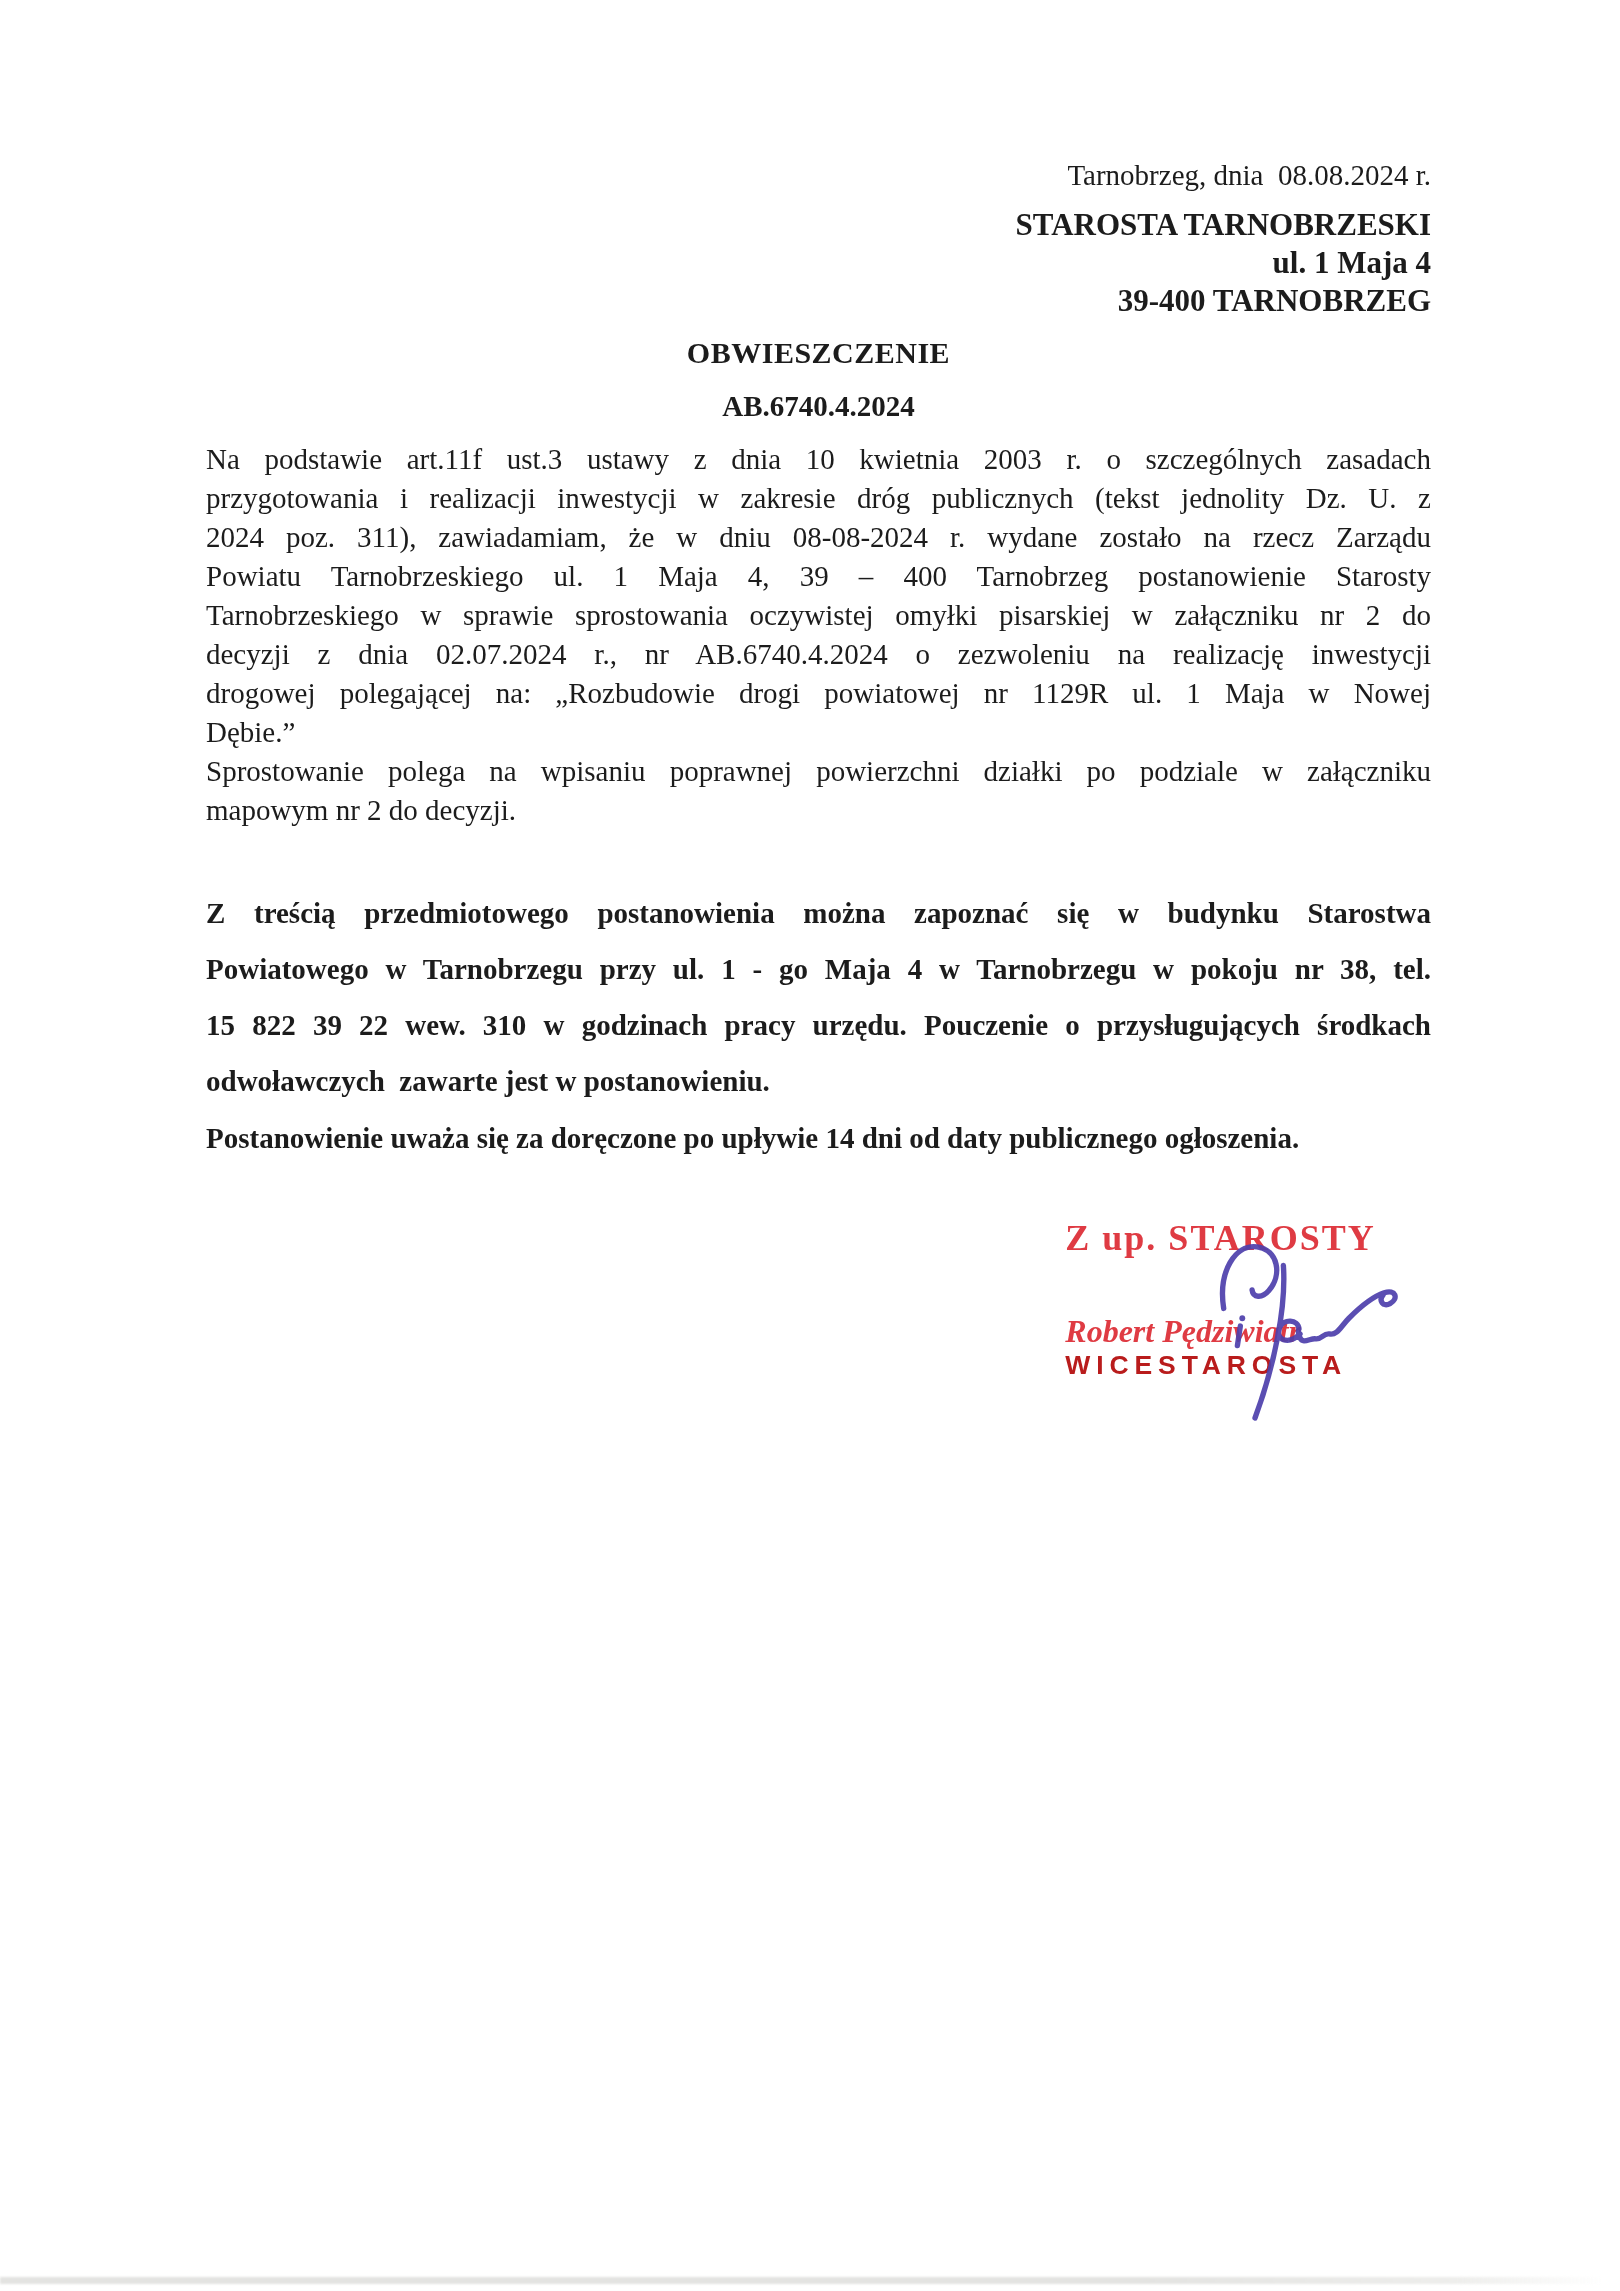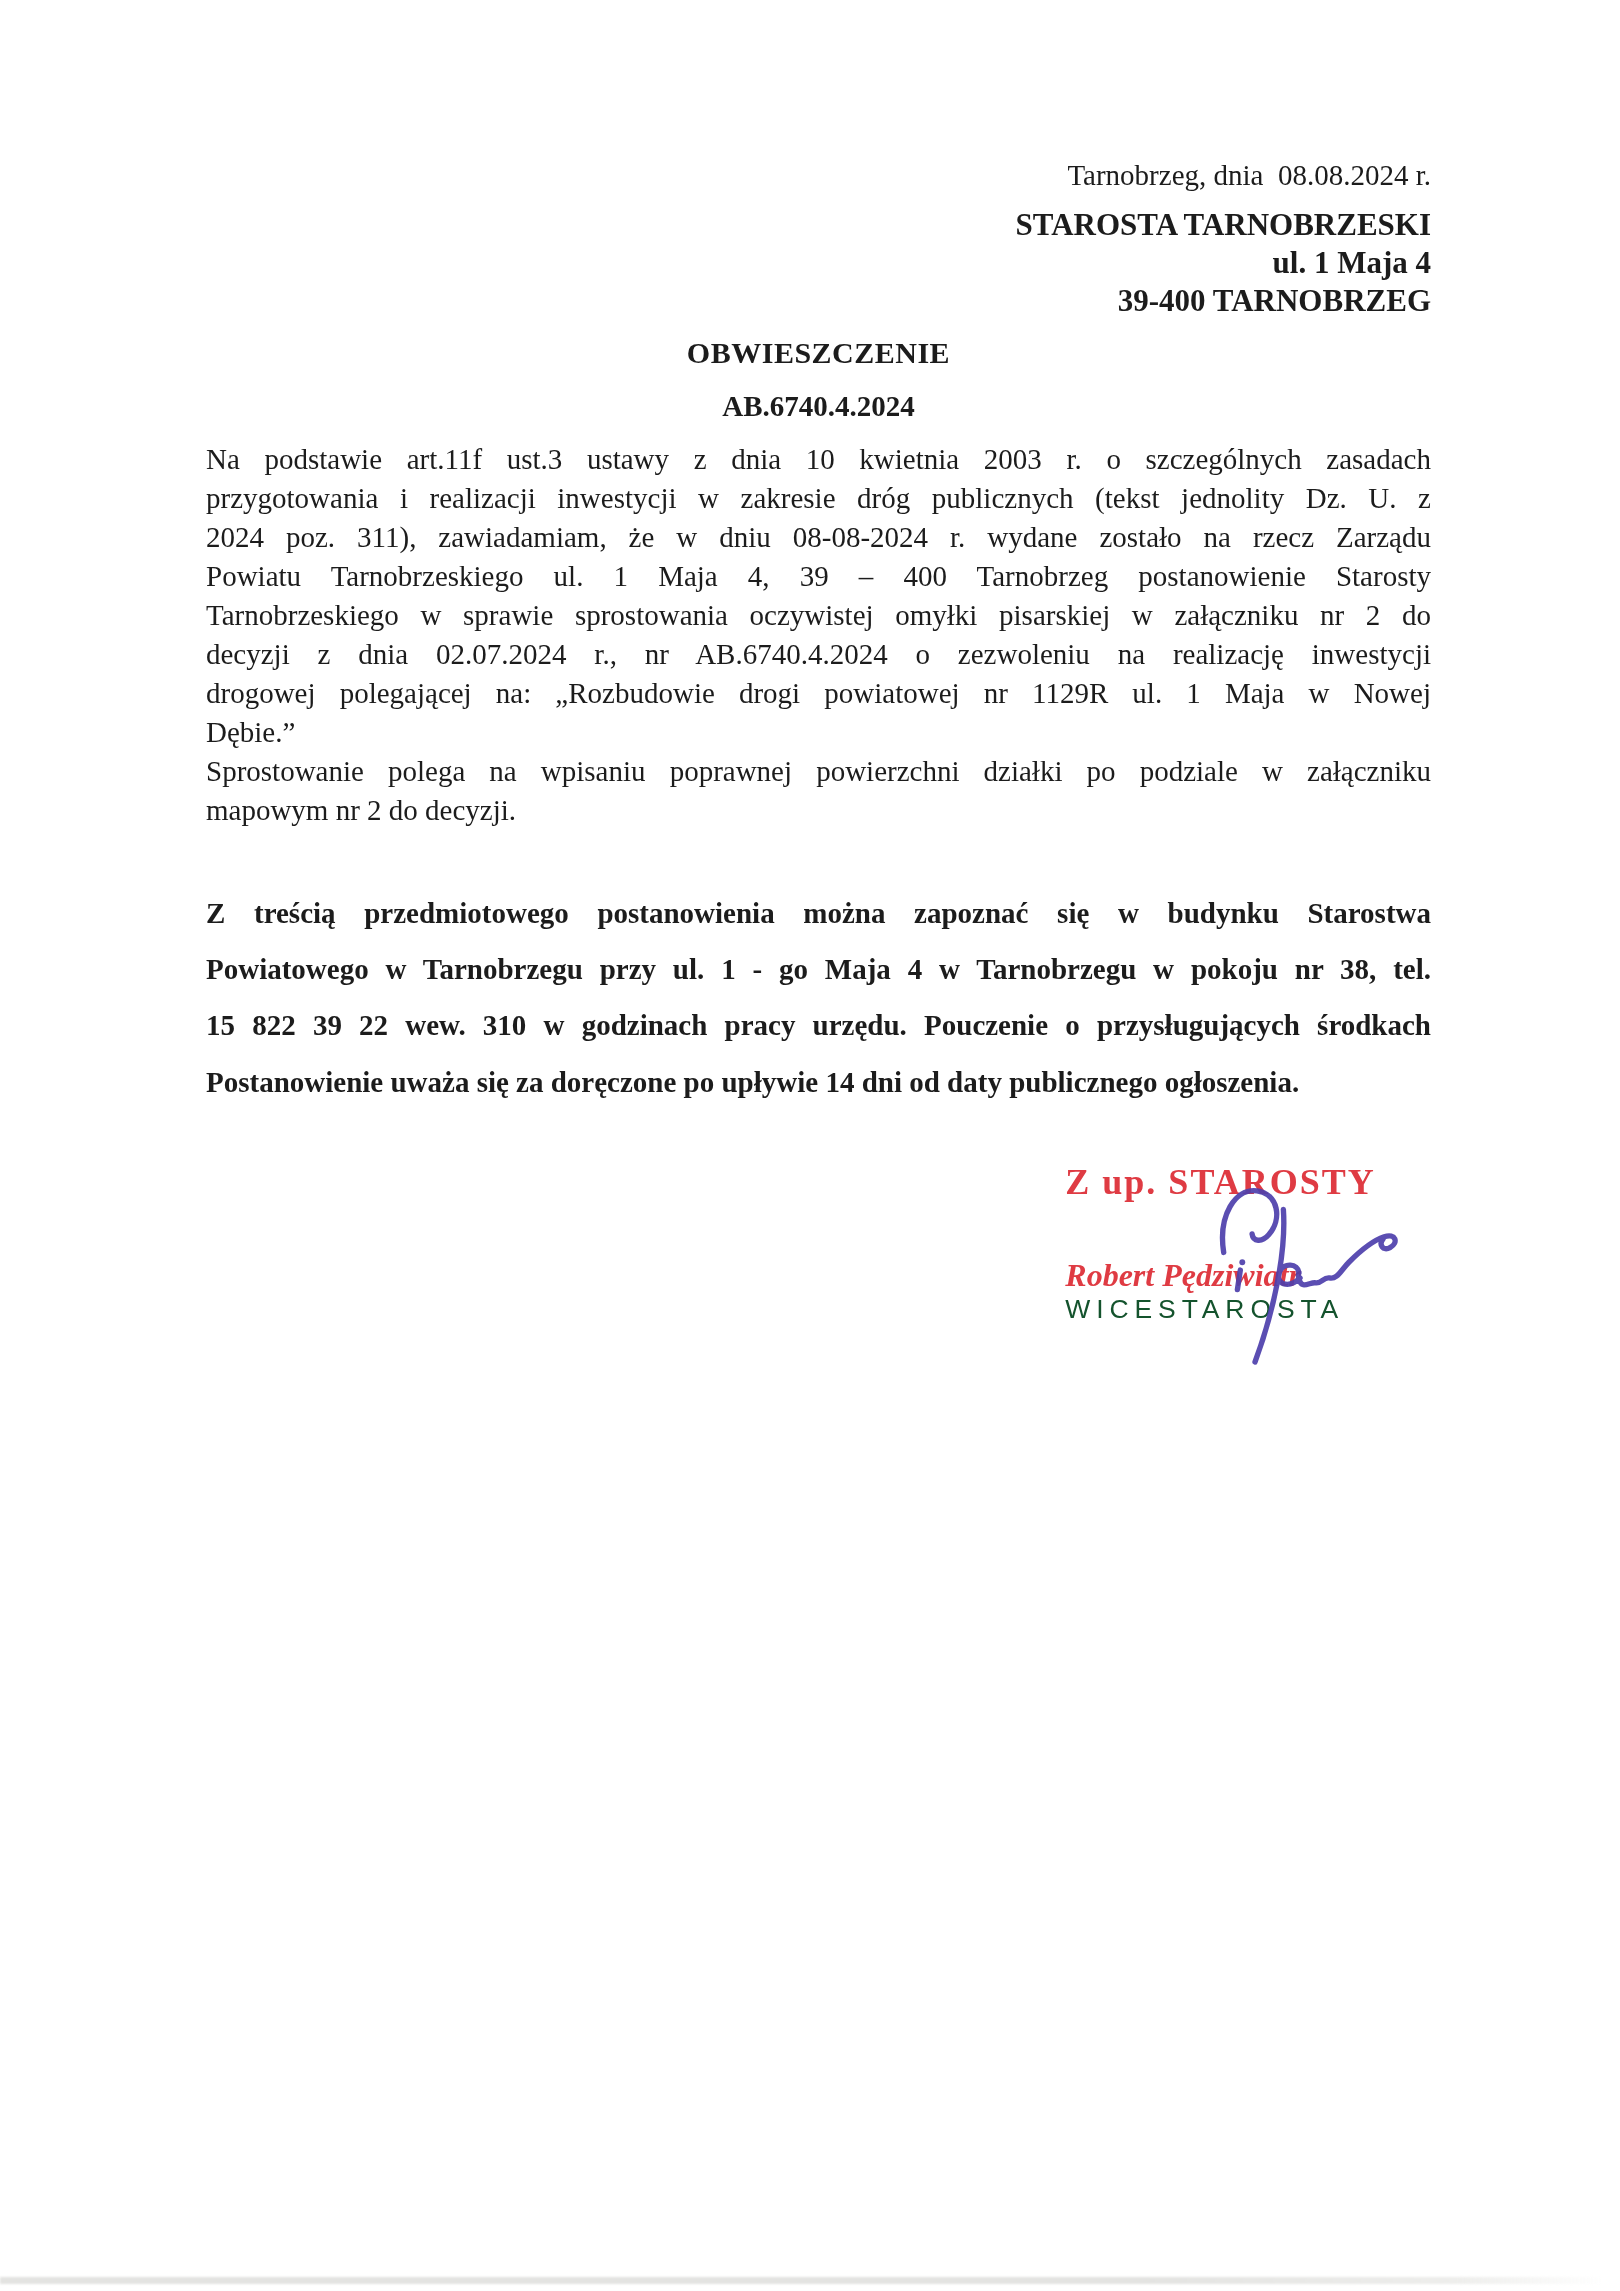--- a/index.html
+++ b/index.html
@@ -94,23 +94,23 @@
     font-weight: bold;
     font-style: italic;
     color: #df3b43;
     white-space: nowrap;
     line-height: 35px;
   }
   .stamp-position {
     margin-top: 2px;
     font-family: "Liberation Sans", sans-serif;
     font-size: 26.5px;
-    font-weight: 400;
+    font-weight: 700;
     letter-spacing: 5.9px;
-    color: #14532d;
+    color: #b91c1c;
     line-height: 29px;
   }
   .signature-svg {
     position: absolute;
     left: 145px;
     top: 17.6px;
     width: 225px;
     height: 186px;
     z-index: 2;
     opacity: 0.92;
@@ -156,20 +156,21 @@
 
     <div class="para">
       <div class="jline">Sprostowanie polega na wpisaniu poprawnej powierzchni działki po podziale w załączniku</div>
       <div class="lline">mapowym nr 2 do decyzji.</div>
     </div>
 
     <div class="para-bold">
       <div class="jline">Z treścią przedmiotowego postanowienia można zapoznać się w budynku Starostwa</div>
       <div class="jline">Powiatowego w Tarnobrzegu przy ul. 1 - go Maja 4 w Tarnobrzegu w pokoju nr 38, tel.</div>
       <div class="jline">15 822 39 22 wew. 310 w godzinach pracy urzędu. Pouczenie o przysługujących środkach</div>
+      <div class="lline">odwoławczych  zawarte jest w postanowieniu.</div>
     </div>
 
     <div class="final-line">Postanowienie uważa się za doręczone po upływie 14 dni od daty publicznego ogłoszenia.</div>
 
     <div class="stamp">
       <div class="stamp-auth">Z up. STAROSTY</div>
       <div class="stamp-name">Robert Pędziwiatr</div>
       <div class="stamp-position">WICESTAROSTA</div>
 
       <svg class="signature-svg" viewBox="0 0 230 190" xmlns="http://www.w3.org/2000/svg">

